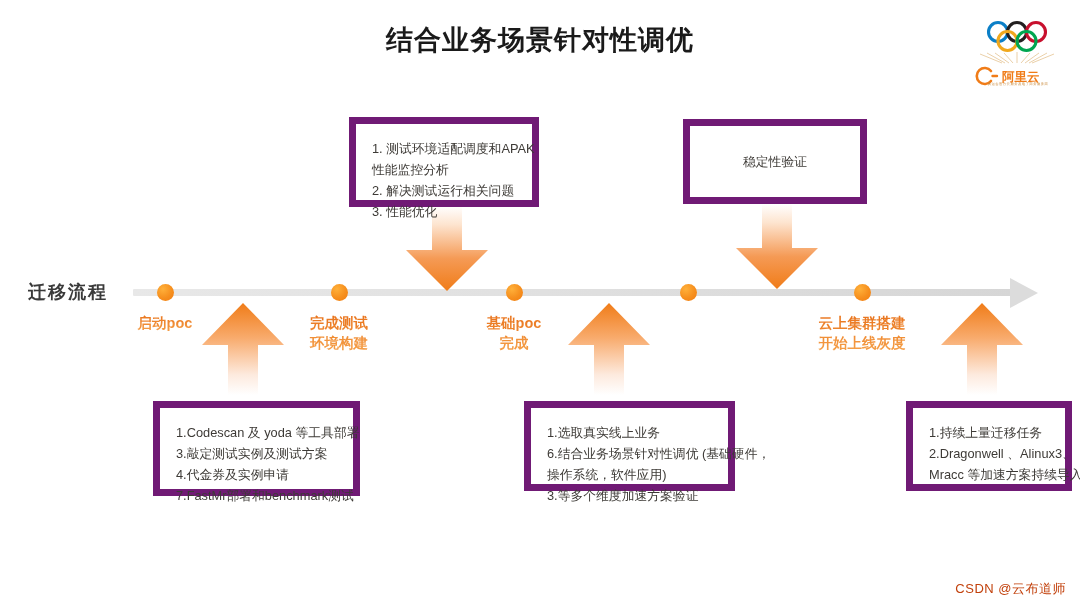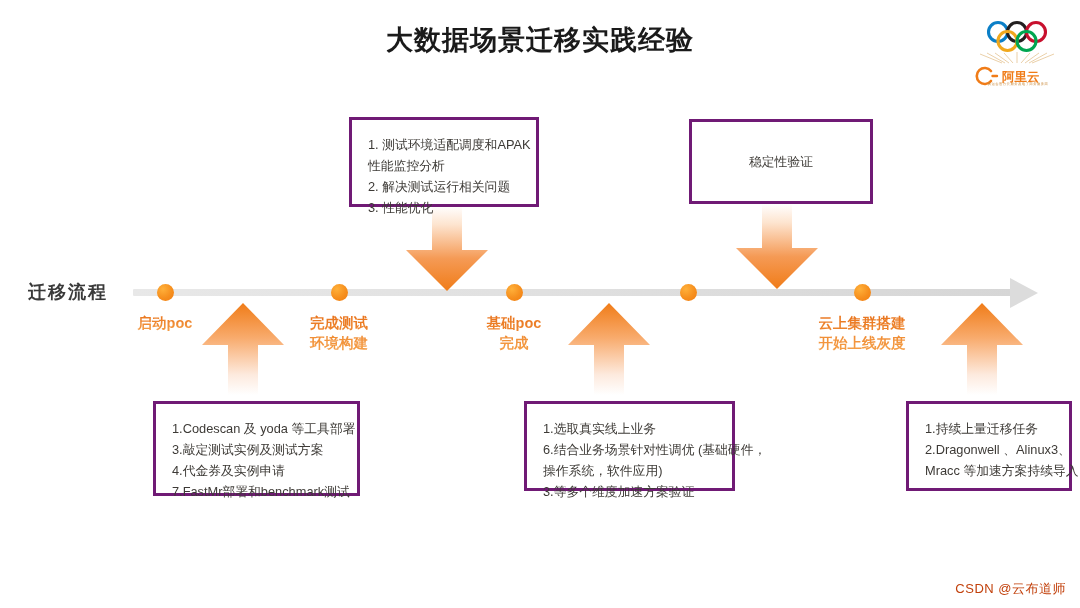--- a/index.html
+++ b/index.html
@@ -104,21 +104,21 @@
     background: linear-gradient(to bottom, #e8711a 0%, #f6a24a 100%);
     -webkit-background-clip: text;
     background-clip: text;
     -webkit-text-fill-color: transparent;
   }
 
   
   .box {
     position: absolute;
     box-sizing: border-box;
-    border: 3px solid #701a75;
+    border: 7px solid #701a75;
     background: #ffffff;
     font-size: 12.8px;
     line-height: 21px;
     color: #3d3a36;
     padding: 14px 16px;
   }
   .box.centered {
     display: flex;
     align-items: center;
     justify-content: center;
@@ -137,21 +137,21 @@
     font-size: 13px;
     color: #c2410c;
     letter-spacing: 0.5px;
   }
 </style>
 </head>
 <body>
 
 <div id="stage">
 
-  <div class="page-title">大数据场景迁移实践经验</div>
+  <div class="page-title">结合业务场景针对性调优</div>
 
   <div class="brand-logo">
     <svg width="100" height="78" viewBox="0 0 100 78" xmlns="http://www.w3.org/2000/svg">
       <g fill="none" stroke-width="3.1">
         <circle cx="30" cy="18" r="9.5" stroke="#0b7fc7"></circle>
         <circle cx="49" cy="18" r="9.5" stroke="#231f20"></circle>
         <circle cx="68" cy="18" r="9.5" stroke="#c8102e"></circle>
         <circle cx="39.5" cy="27" r="9.5" stroke="#f0a81e"></circle>
         <circle cx="58.5" cy="27" r="9.5" stroke="#00a650"></circle>
       </g>
@@ -238,21 +238,21 @@
     <path d="M44 0 L85 42 L59 42 L59 92 L29 92 L29 42 L3 42 Z" fill="url(#gup)"></path>
   </svg>
 
   <div class="box" style="left:349px; top:117px; width:190px; height:90px;">
     <div class="line">1. 测试环境适配调度和APAK</div>
     <div class="line">性能监控分析</div>
     <div class="line">2. 解决测试运行相关问题</div>
     <div class="line">3. 性能优化</div>
   </div>
 
-  <div class="box centered" style="left:683px; top:119px; width:184px; height:85px;margin-left:6px;">
+  <div class="box centered" style="left:683px; top:119px; width:184px; height:85px;">
     <div class="line">稳定性验证</div>
   </div>
 
   <div class="box" style="left:153px; top:401px; width:207px; height:95px;">
     <div class="line">1.Codescan 及 yoda 等工具部署</div>
     <div class="line">3.敲定测试实例及测试方案</div>
     <div class="line">4.代金券及实例申请</div>
     <div class="line">7.FastMr部署和benchmark测试</div>
   </div>
 

